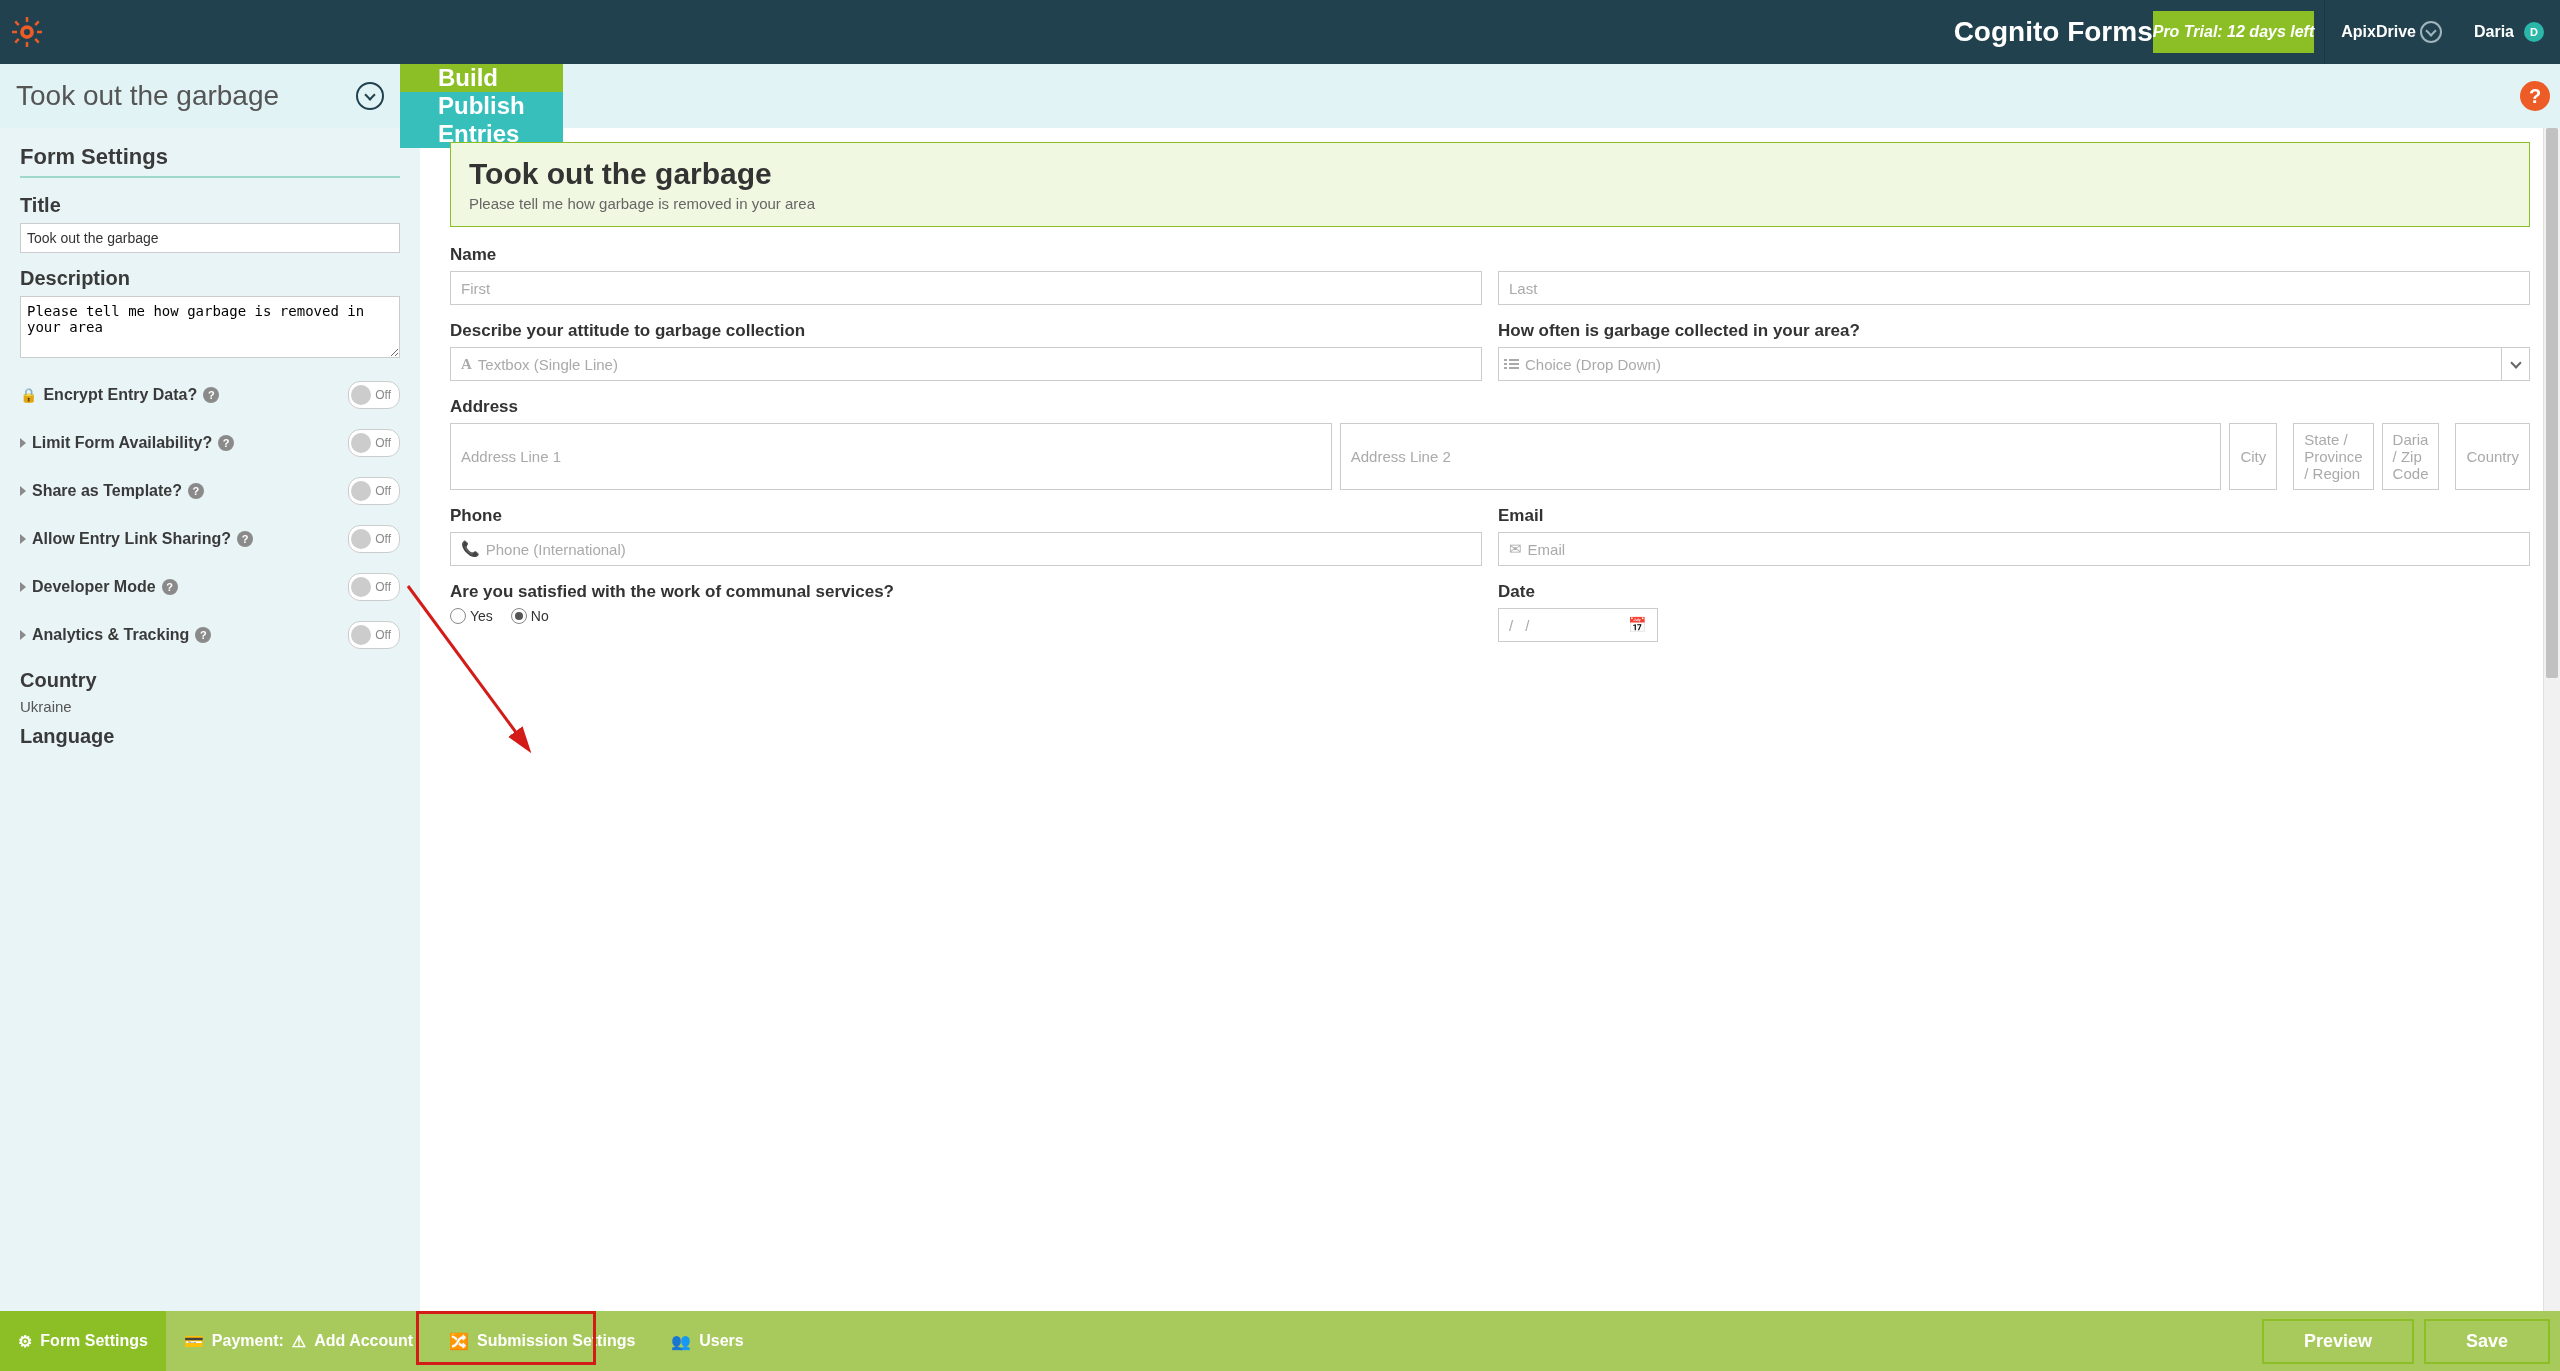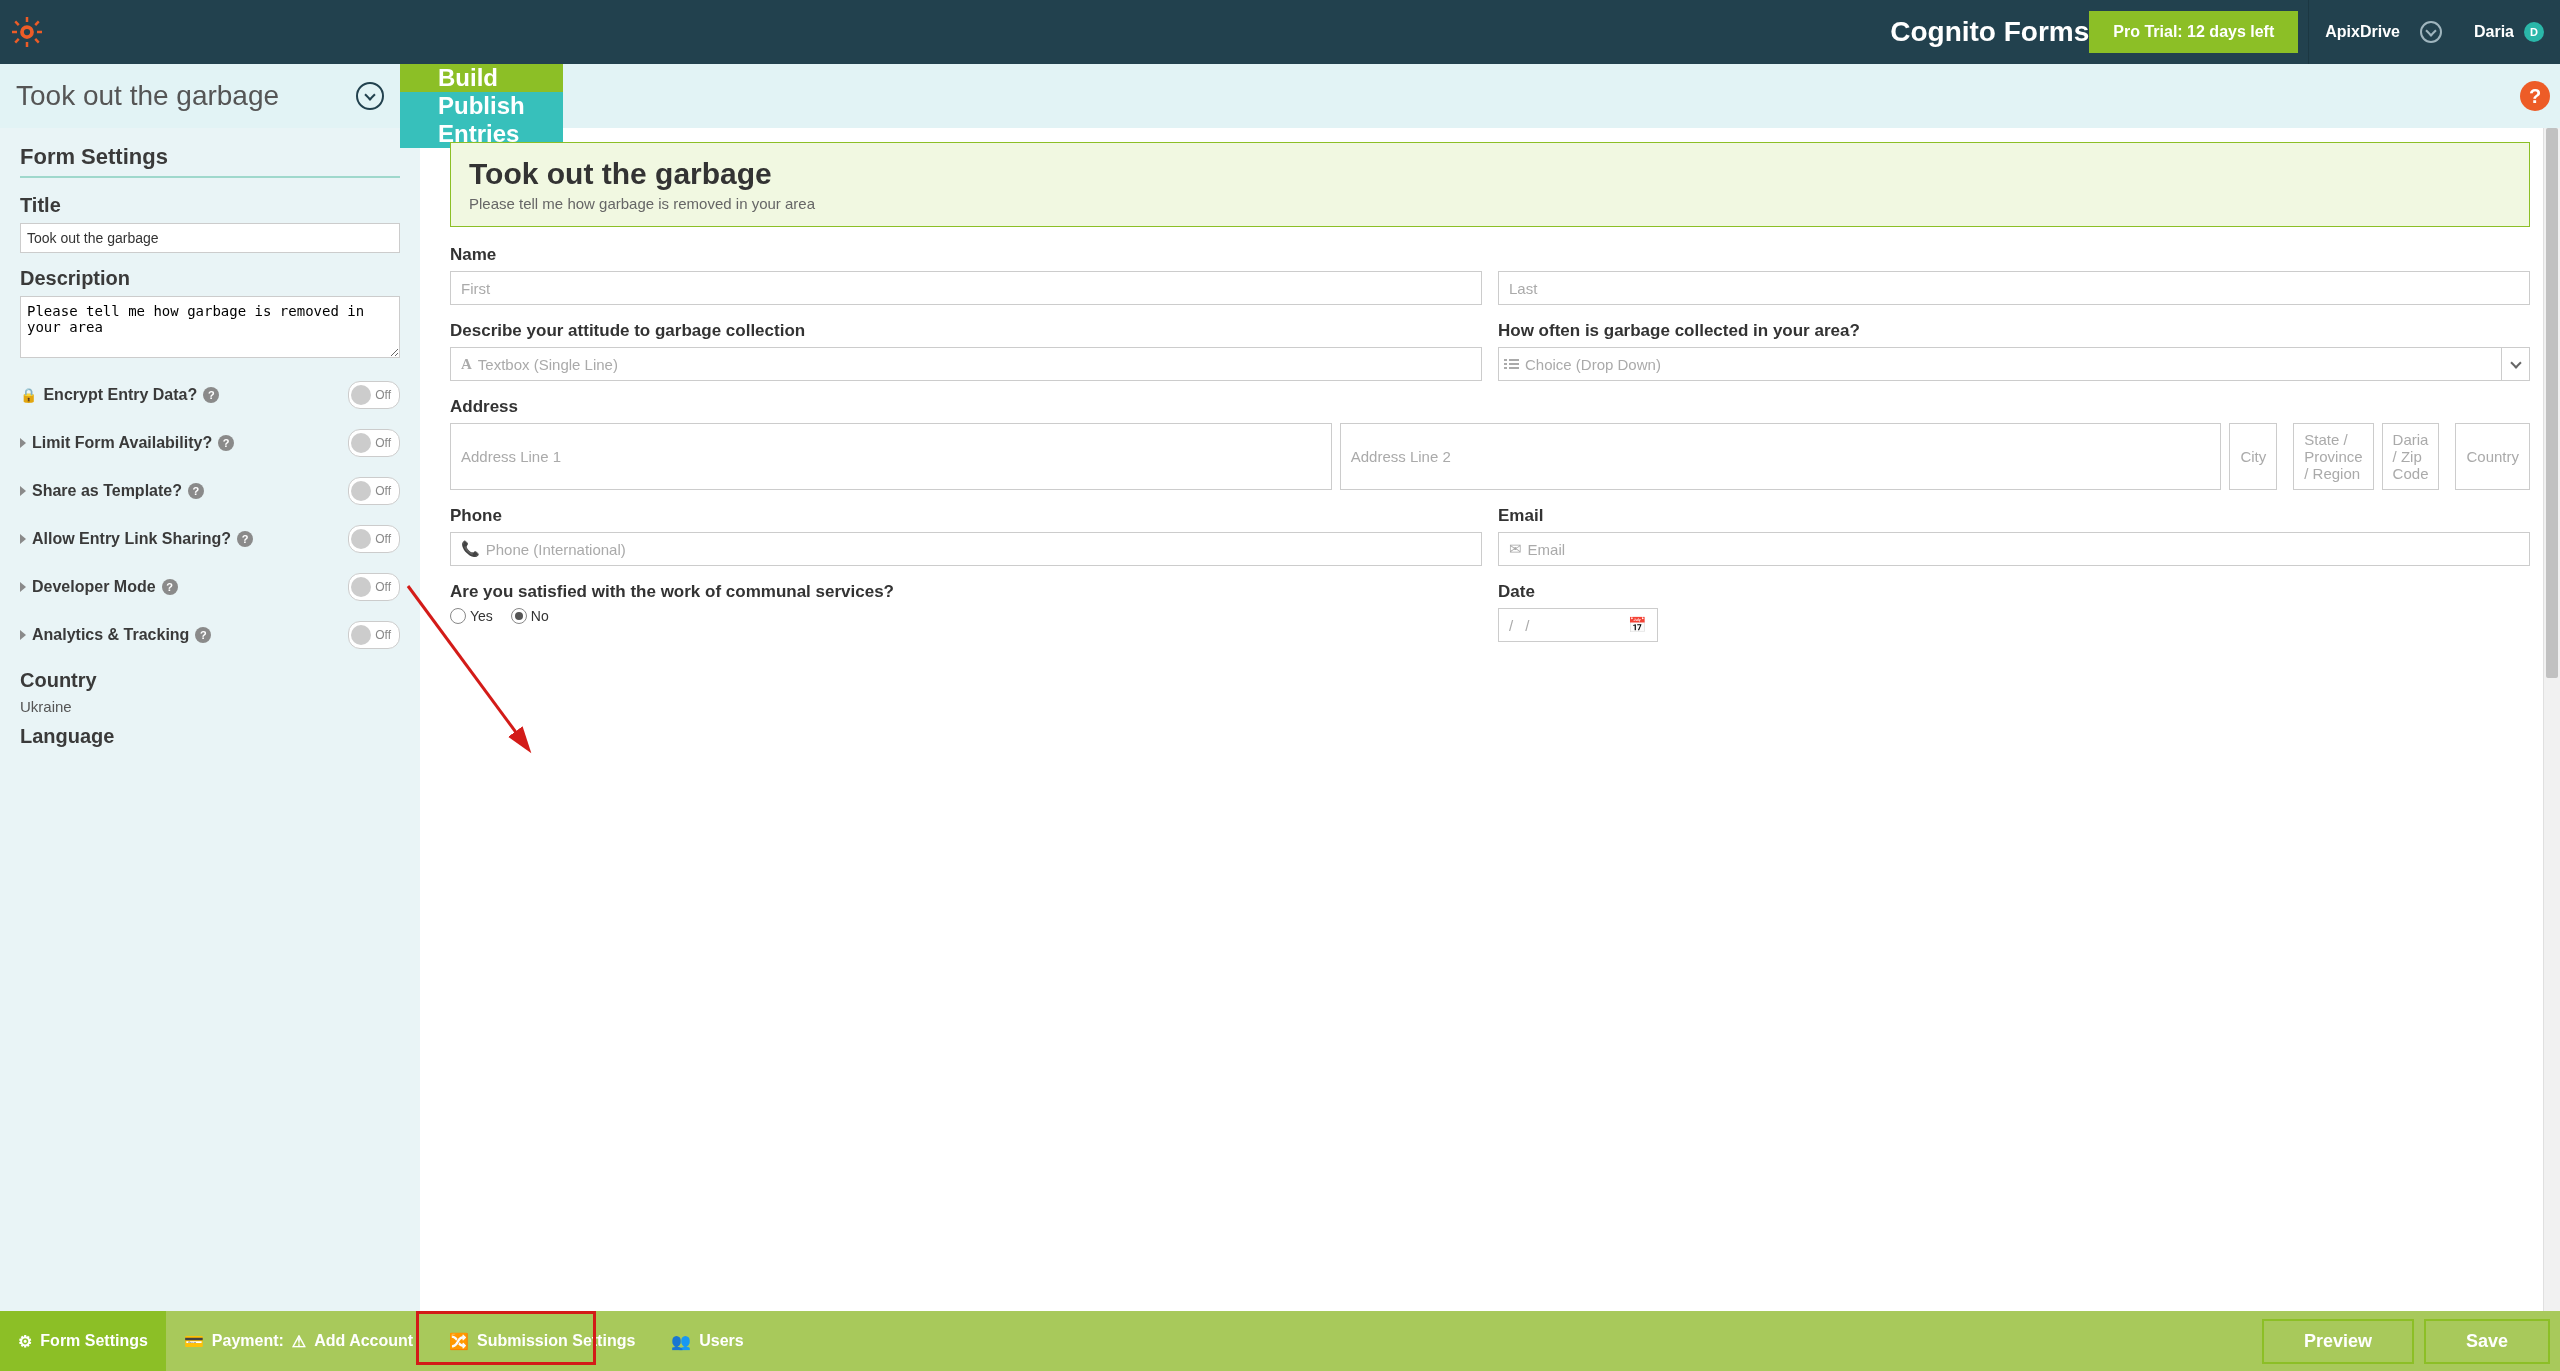--- a/index.html
+++ b/index.html
@@ -4,22 +4,22 @@
 <style>
 * { margin: 0; padding: 0; box-sizing: border-box; }
 body { font-family: -apple-system, "Segoe UI", Arial, sans-serif; font-size: 14px; color: #333; background: #fff; }
 .cond { font-family: "Arial Narrow", "Segoe UI", Arial, sans-serif; }
 
 
 .topbar { height: 64px; background: #22414e; color: #fff; display: flex; align-items: center; }
 .logo-wrap { display: flex; align-items: center; gap: 12px; padding-left: 12px; flex: 1; justify-content: space-between; }
 .logo-gear { width: 30px; height: 30px; }
 .logo-text { font-size: 28px; font-weight: 700; font-family: "Segoe UI", Arial, sans-serif; }
-.pro-trial { background: #8cbf26; color: #fff; font-weight: 700; font-size: 16px; padding: 12px 24px; margin-right: 10px; }
-.org-wrap { display: flex; align-items: center; gap: 20px; padding: 4px 16px; height: 100%; border-left: 1px solid rgba(0,0,0,0.15); text-align: right; }
+.pro-trial { background: #8cbf26; color: #fff; font-weight: 700; font-size: 16px; padding: 12px 0; margin-right: 10px; font-style: italic; }
+.org-wrap { display: flex; align-items: center; gap: 4px; padding: 4px 16px; height: 100%; border-left: 1px solid rgba(0,0,0,0.15); text-align: right; }
 .user-wrap { display: flex; align-items: center; gap: 10px; padding: 0 16px; height: 100%; }
 .avatar { width: 20px; height: 20px; border-radius: 50%; background: #2ab7a9; color: #fff; display: flex; align-items: center; justify-content: center; font-size: 11px; font-weight: 700; }
 .chev-circle { width: 22px; height: 22px; border: 2px solid #9fb5be; border-radius: 50%; display: flex; align-items: center; justify-content: center; }
 .chev-down { width: 8px; height: 8px; border-right: 2px solid #9fb5be; border-bottom: 2px solid #9fb5be; transform: rotate(45deg); margin-top: -3px; }
 
 
 .subbar { height: 64px; background: #e2f3f5; display: flex; align-items: stretch; position: relative; }
 .form-name-wrap { padding: 0 16px; display: flex; align-items: center; width: 400px; justify-content: space-between; }
 .form-name { font-size: 28px; color: #555; font-weight: 500; }
 .chev-circle2 { width: 28px; height: 28px; border: 2px solid #22414e; border-radius: 50%; display: flex; align-items: center; justify-content: center; }

